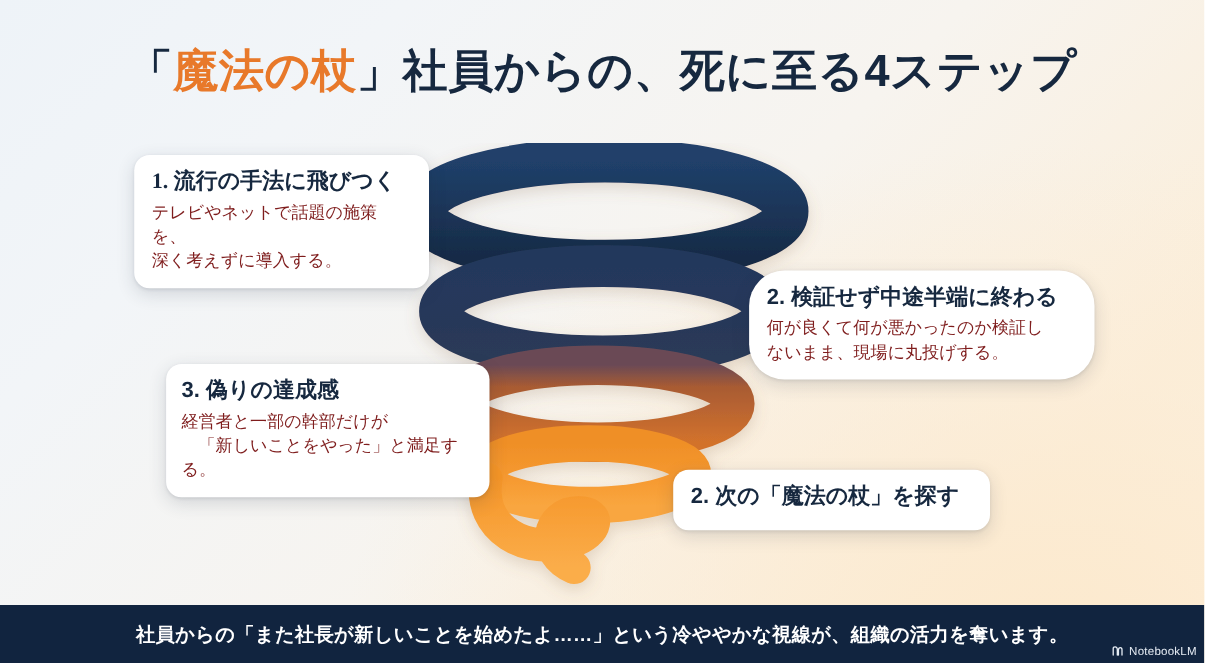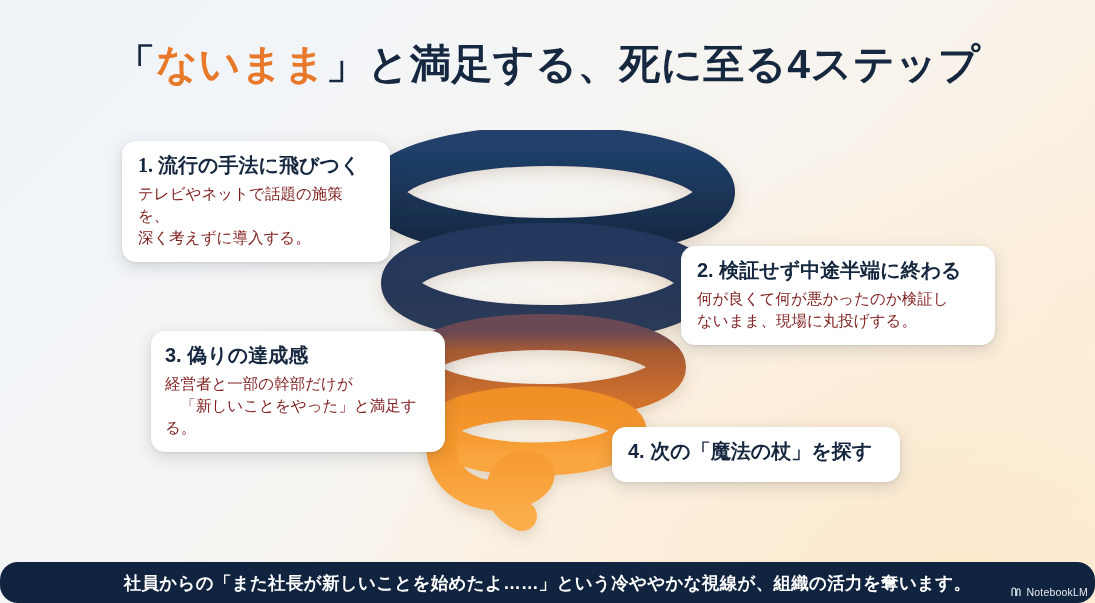--- a/index.html
+++ b/index.html
@@ -73,37 +73,36 @@
     margin-bottom: 5px;
   }
   .callout .c-body {
     color: #7f1d1d;
     font-size: 15.5px;
     line-height: 1.42;
     white-space: pre-line;
   }
 
   #callout-1 { left: 122px; top: 141px;  width: 268px; font-family: Liberation Serif, serif; }
-  #callout-2 { left: 681px; top: 246px;  width: 314px; }
+  #callout-2 { left: 681px; top: 246px;  width: 314px; border-radius: 32px; }
   #callout-3 { left: 151px; top: 331px;  width: 294px; padding-left: 14px; }
   #callout-4 { left: 612px; top: 427px;  width: 288px; }
 
   
   #banner {
     position: absolute;
     left: 0;
     bottom: 0;
     width: 1095px;
-    height: 41px;
+    height: 53px;
     background: #11243f;
     z-index: 50;
     display: flex;
     align-items: center;
     justify-content: center;
-    border-radius: 18px;
   }
   #banner-text {
     color: #ffffff;
     font-size: 17.5px;
     font-weight: 700;
     letter-spacing: 0.3px;
     white-space: nowrap;
   }
 
   
@@ -120,21 +119,21 @@
     font-size: 10.5px;
     letter-spacing: 0.2px;
   }
 </style>
 </head>
 <body>
 
 <div id="slide">
 
   <div id="title-area">
-    <div class="title-text"><span>「</span><span class="title-hl">ないまま</span><span>」と満足する、死に至る4ステップ</span></div>
+    <div class="title-text"><span>「</span><span class="title-hl">魔法の杖</span><span>」社員からの、死に至る4ステップ</span></div>
   </div>
 
   <svg id="funnel" viewBox="0 0 440 420">
     <defs>
       <linearGradient id="gcoil1" x1="0" y1="0" x2="0" y2="1">
         <stop offset="0%" stop-color="#20406a"></stop>
         <stop offset="55%" stop-color="#1b3456"></stop>
         <stop offset="100%" stop-color="#162a45"></stop>
       </linearGradient>
       <linearGradient id="gcoil2" x1="0" y1="0" x2="0" y2="1">
@@ -188,21 +187,21 @@
 ないまま、現場に丸投げする。</div>
   </div>
 
   <div class="callout" id="callout-3">
     <div class="c-head">3. 偽りの達成感</div>
     <div class="c-body">経営者と一部の幹部だけが
 　「新しいことをやった」と満足する。</div>
   </div>
 
   <div class="callout" id="callout-4">
-    <div class="c-head">4. 次の「魔法の杖」を探す</div>
+    <div class="c-head">2. 次の「魔法の杖」を探す</div>
   </div>
 
   <div id="banner">
     <span id="banner-text">社員からの「また社長が新しいことを始めたよ……」という冷ややかな視線が、組織の活力を奪います。</span>
   </div>
 
   <div id="nblm">
     <svg width="12" height="12" viewBox="0 0 24 24">
       <path d="M4 19 L4 7 C4 5 5.5 4 7.5 4 C10 4 11.5 6 11.5 9 L11.5 19" fill="none" stroke="#e6ecf4" stroke-width="2.4" stroke-linecap="round"></path>
       <path d="M13.5 19 L13.5 10 C13.5 7 15 5.5 17 5.5 C19 5.5 20 7 20 9.5 L20 19" fill="none" stroke="#e6ecf4" stroke-width="2.4" stroke-linecap="round"></path>

